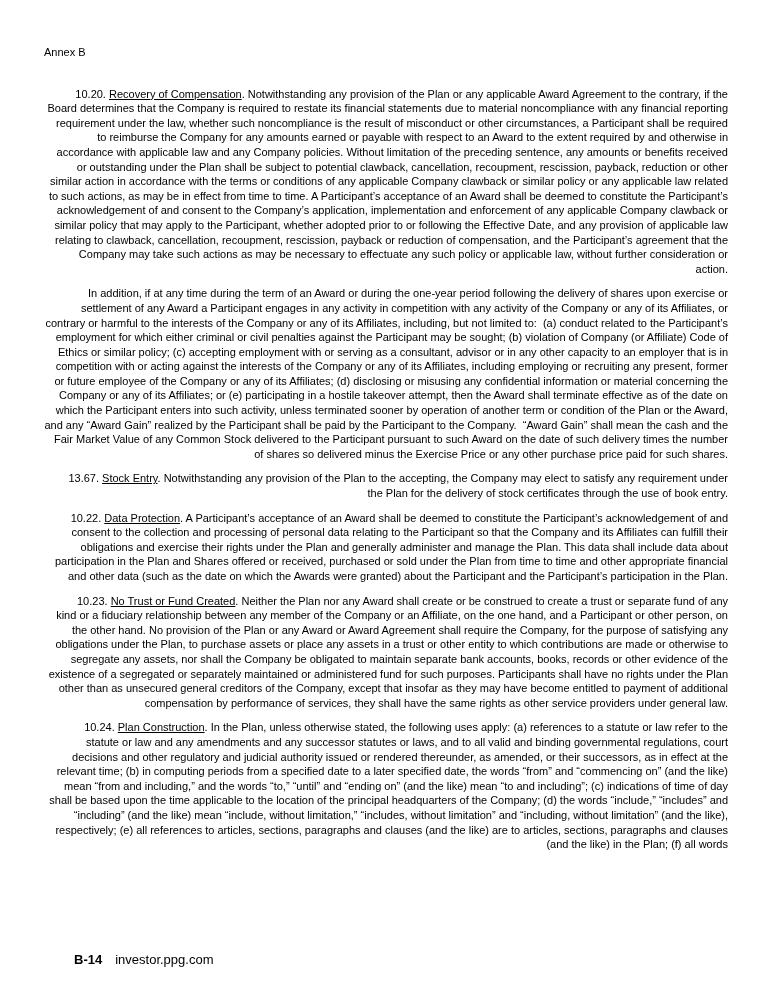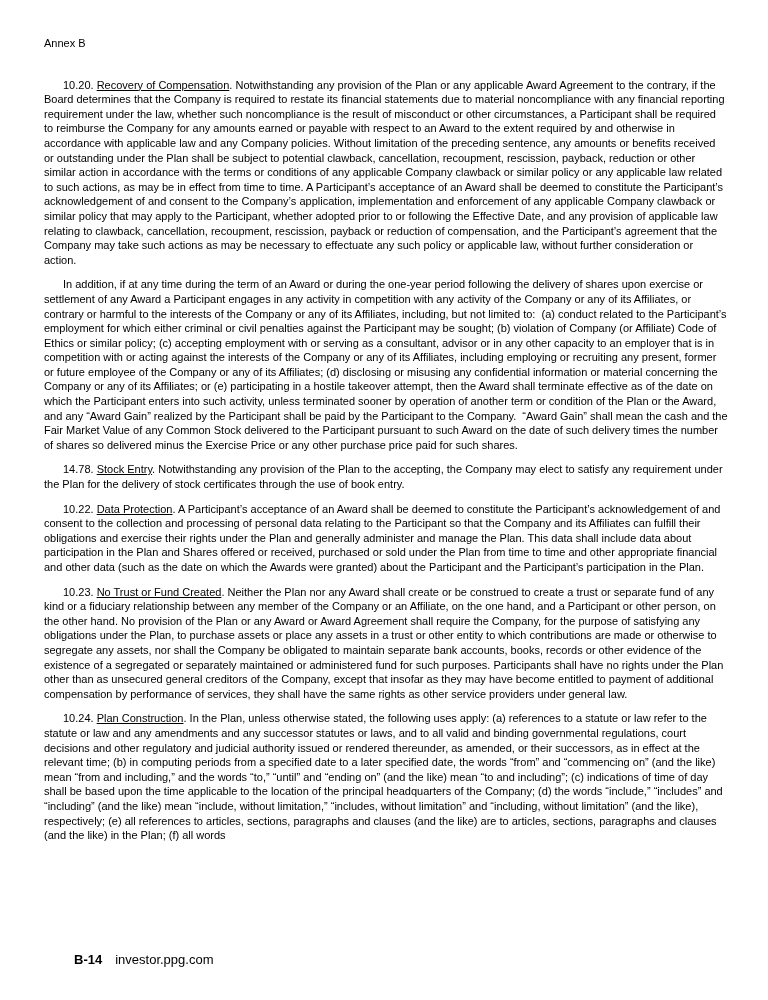--- a/index.html
+++ b/index.html
@@ -18,26 +18,26 @@
     color: #000000;
     overflow: hidden;
   }
   .content {
     position: absolute;
     left: 44px;
     top: 36px;
     width: 684px;
   }
   .annex-label {
-    margin: 0 0 27px 0;
+    margin: 9px 0 27px 0;
   }
   p.para {
     margin: 0 0 10px 0;
     text-indent: 19px;
-    text-align: left;
+    text-align: right;
   }
   p.para span {
     white-space: pre-wrap;
   }
   .sec-title {
     text-decoration: underline;
   }
   .footer {
     position: absolute;
     left: 74px;
@@ -54,21 +54,21 @@
 
 <div class="page">
   <div class="content">
 
     <div class="annex-label">Annex B</div>
 
     <p class="para"><span>10.20. </span><span class="sec-title">Recovery of Compensation</span><span>. Notwithstanding any provision of the Plan or any applicable Award Agreement to the contrary, if the Board determines that the Company is required to restate its financial statements due to material noncompliance with any financial reporting requirement under the law, whether such noncompliance is the result of misconduct or other circumstances, a Participant shall be required to reimburse the Company for any amounts earned or payable with respect to an Award to the extent required by and otherwise in accordance with applicable law and any Company policies. Without limitation of the preceding sentence, any amounts or benefits received or outstanding under the Plan shall be subject to potential clawback, cancellation, recoupment, rescission, payback, reduction or other similar action in accordance with the terms or conditions of any applicable Company clawback or similar policy or any applicable law related to such actions, as may be in effect from time to time. A Participant’s acceptance of an Award shall be deemed to constitute the Participant’s acknowledgement of and consent to the Company’s application, implementation and enforcement of any applicable Company clawback or similar policy that may apply to the Participant, whether adopted prior to or following the Effective Date, and any provision of applicable law relating to clawback, cancellation, recoupment, rescission, payback or reduction of compensation, and the Participant’s agreement that the Company may take such actions as may be necessary to effectuate any such policy or applicable law, without further consideration or action.</span></p>
 
     <p class="para"><span>In addition, if at any time during the term of an Award or during the one-year period following the delivery of shares upon exercise or settlement of any Award a Participant engages in any activity in competition with any activity of the Company or any of its Affiliates, or contrary or harmful to the interests of the Company or any of its Affiliates, including, but not limited to:  (a) conduct related to the Participant’s employment for which either criminal or civil penalties against the Participant may be sought; (b) violation of Company (or Affiliate) Code of Ethics or similar policy; (c) accepting employment with or serving as a consultant, advisor or in any other capacity to an employer that is in competition with or acting against the interests of the Company or any of its Affiliates, including employing or recruiting any present, former or future employee of the Company or any of its Affiliates; (d) disclosing or misusing any confidential information or material concerning the Company or any of its Affiliates; or (e) participating in a hostile takeover attempt, then the Award shall terminate effective as of the date on which the Participant enters into such activity, unless terminated sooner by operation of another term or condition of the Plan or the Award, and any “Award Gain” realized by the Participant shall be paid by the Participant to the Company.  “Award Gain” shall mean the cash and the Fair Market Value of any Common Stock delivered to the Participant pursuant to such Award on the date of such delivery times the number of shares so delivered minus the Exercise Price or any other purchase price paid for such shares.</span></p>
 
-    <p class="para"><span>14.78. </span><span class="sec-title">Stock Entry</span><span>. Notwithstanding any provision of the Plan to the accepting, the Company may elect to satisfy any requirement under the Plan for the delivery of stock certificates through the use of book entry.</span></p>
+    <p class="para"><span>13.67. </span><span class="sec-title">Stock Entry</span><span>. Notwithstanding any provision of the Plan to the accepting, the Company may elect to satisfy any requirement under the Plan for the delivery of stock certificates through the use of book entry.</span></p>
 
     <p class="para"><span>10.22. </span><span class="sec-title">Data Protection</span><span>. A Participant’s acceptance of an Award shall be deemed to constitute the Participant’s acknowledgement of and consent to the collection and processing of personal data relating to the Participant so that the Company and its Affiliates can fulfill their obligations and exercise their rights under the Plan and generally administer and manage the Plan. This data shall include data about participation in the Plan and Shares offered or received, purchased or sold under the Plan from time to time and other appropriate financial and other data (such as the date on which the Awards were granted) about the Participant and the Participant’s participation in the Plan.</span></p>
 
     <p class="para"><span>10.23. </span><span class="sec-title">No Trust or Fund Created</span><span>. Neither the Plan nor any Award shall create or be construed to create a trust or separate fund of any kind or a fiduciary relationship between any member of the Company or an Affiliate, on the one hand, and a Participant or other person, on the other hand. No provision of the Plan or any Award or Award Agreement shall require the Company, for the purpose of satisfying any obligations under the Plan, to purchase assets or place any assets in a trust or other entity to which contributions are made or otherwise to segregate any assets, nor shall the Company be obligated to maintain separate bank accounts, books, records or other evidence of the existence of a segregated or separately maintained or administered fund for such purposes. Participants shall have no rights under the Plan other than as unsecured general creditors of the Company, except that insofar as they may have become entitled to payment of additional compensation by performance of services, they shall have the same rights as other service providers under general law.</span></p>
 
     <p class="para"><span>10.24. </span><span class="sec-title">Plan Construction</span><span>. In the Plan, unless otherwise stated, the following uses apply: (a) references to a statute or law refer to the statute or law and any amendments and any successor statutes or laws, and to all valid and binding governmental regulations, court decisions and other regulatory and judicial authority issued or rendered thereunder, as amended, or their successors, as in effect at the relevant time; (b) in computing periods from a specified date to a later specified date, the words “from” and “commencing on” (and the like) mean “from and including,” and the words “to,” “until” and “ending on” (and the like) mean “to and including”; (c) indications of time of day shall be based upon the time applicable to the location of the principal headquarters of the Company; (d) the words “include,” “includes” and “including” (and the like) mean “include, without limitation,” “includes, without limitation” and “including, without limitation” (and the like), respectively; (e) all references to articles, sections, paragraphs and clauses (and the like) are to articles, sections, paragraphs and clauses (and the like) in the Plan; (f) all words</span></p>
 
   </div>
 
   <div class="footer"><span class="page-num">B-14</span><span>investor.ppg.com</span></div>

